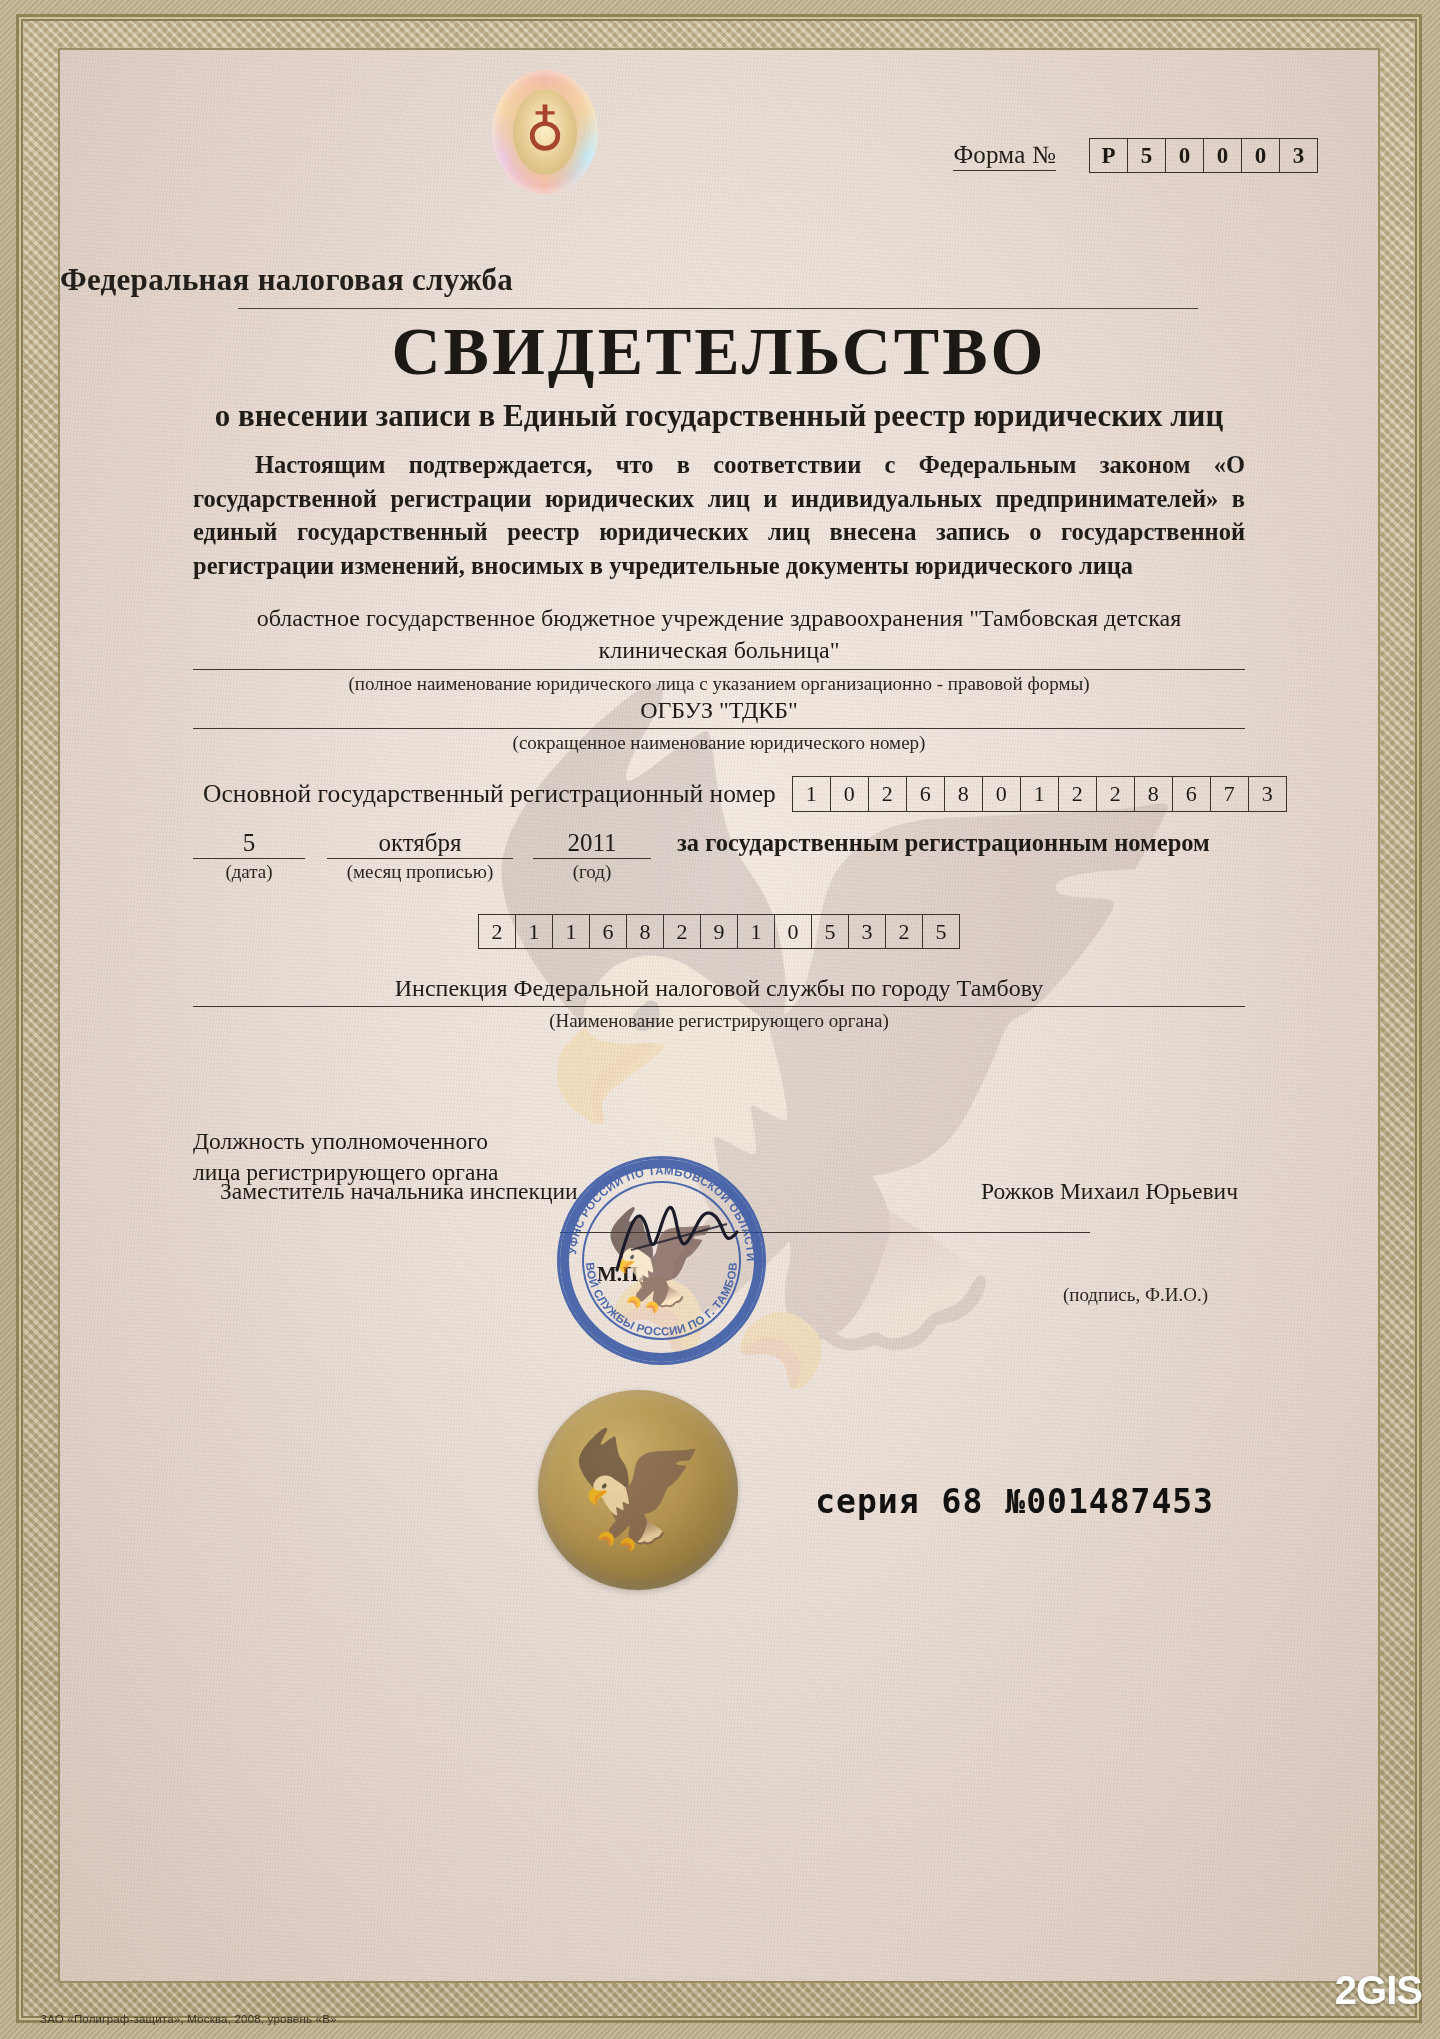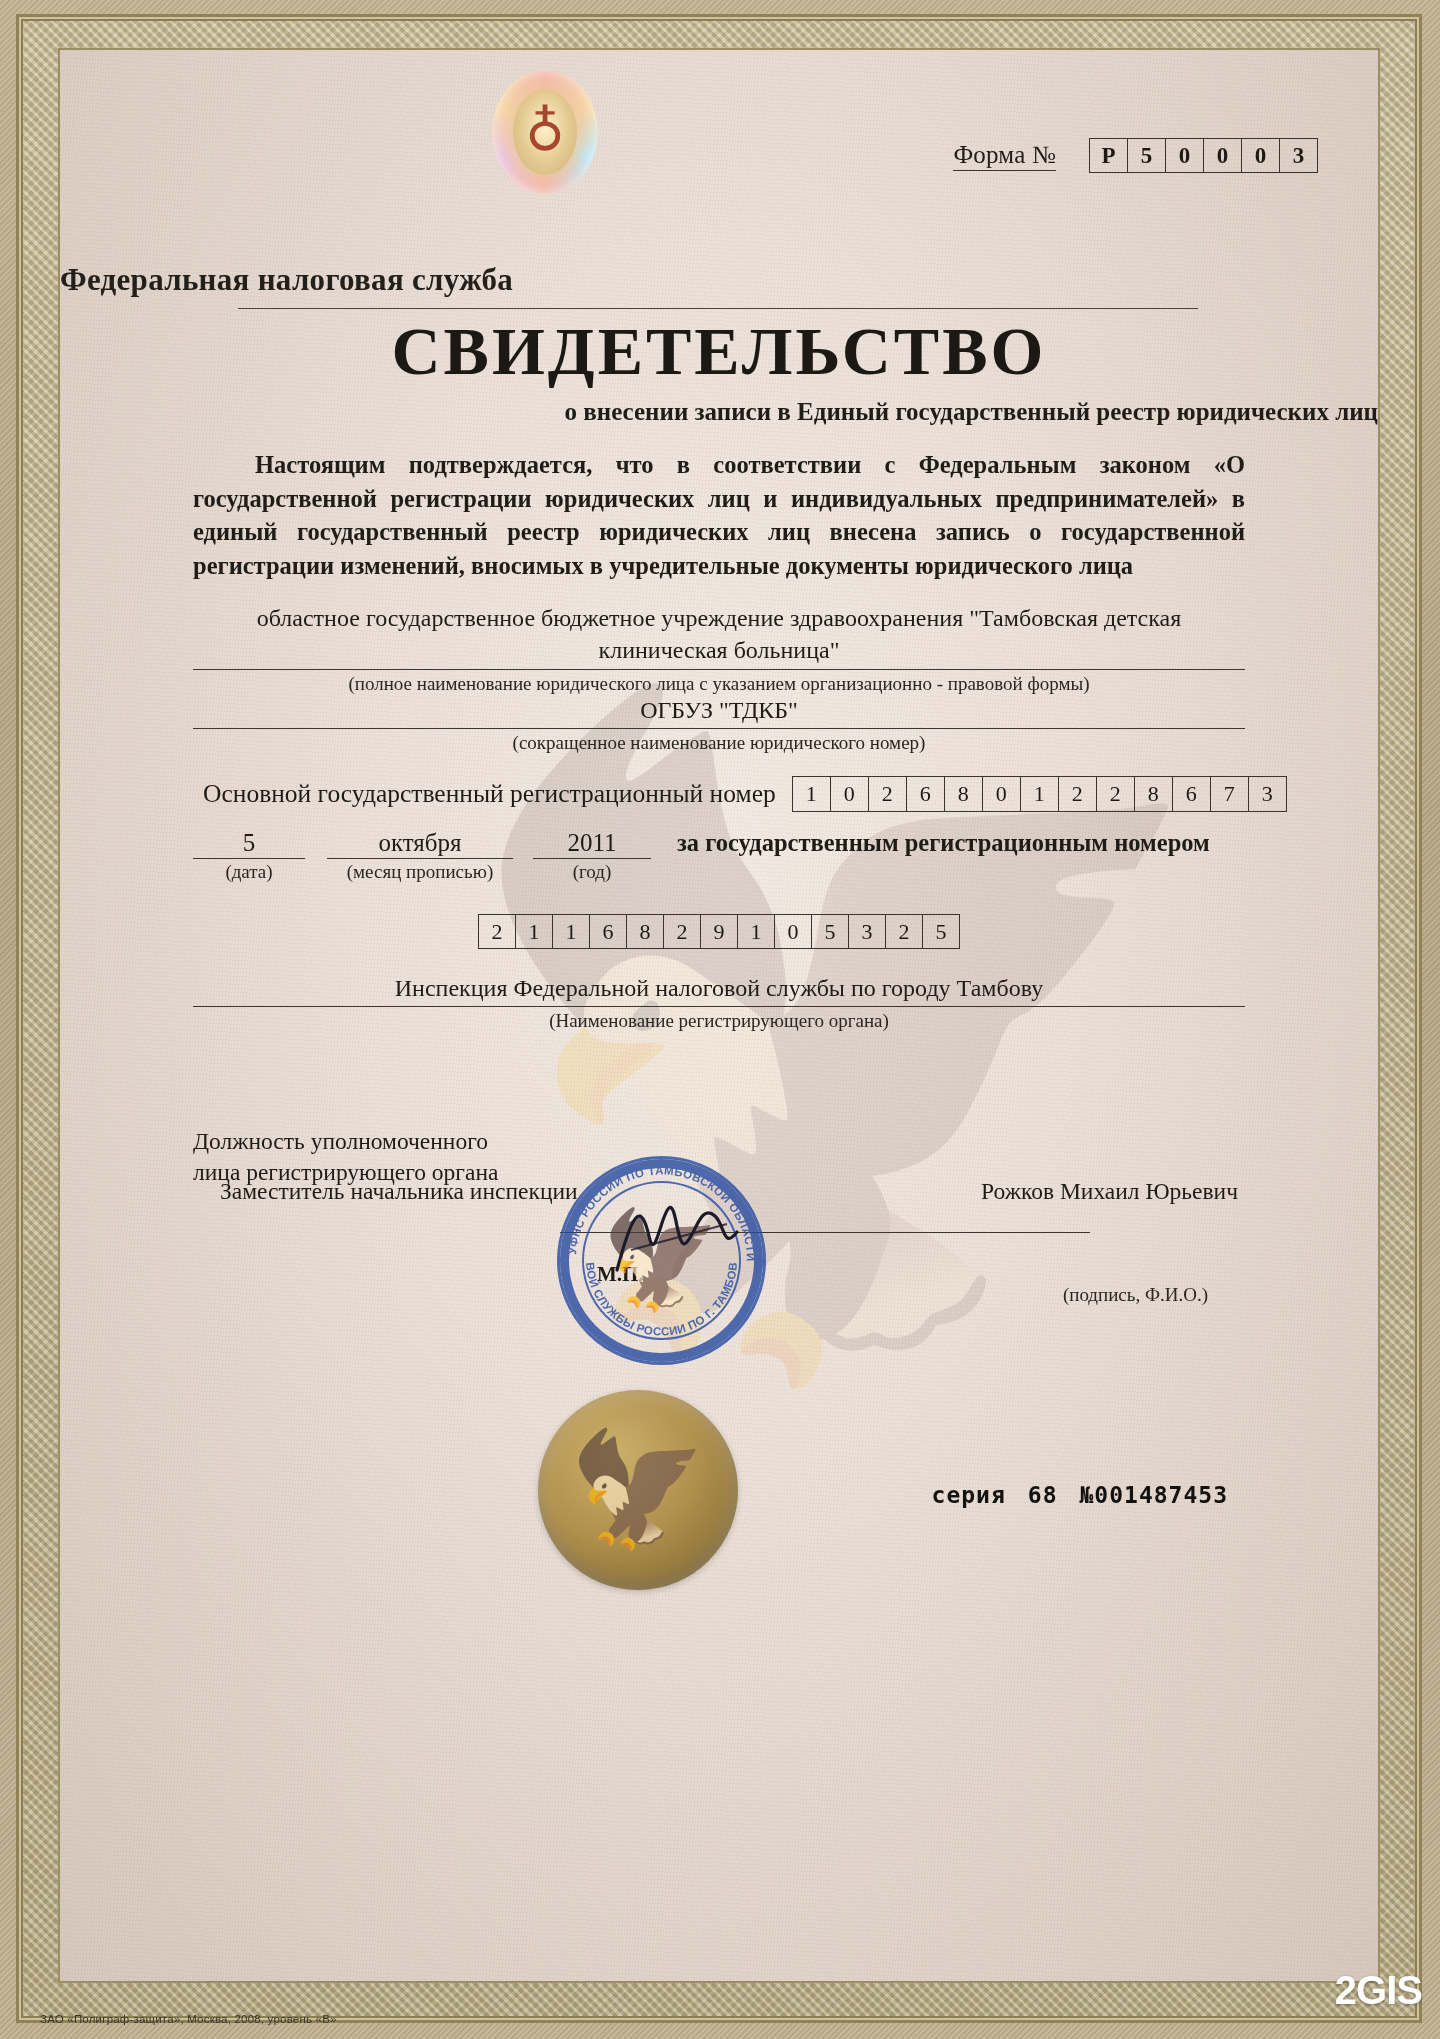--- a/index.html
+++ b/index.html
@@ -84,22 +84,22 @@
   #fts-title{
     position:absolute;left:0;right:0;top:212px;
     font-size:31px;font-weight:bold;color:#231f1b;letter-spacing:.3px;
   }
   #fts-rule{position:absolute;left:178px;right:180px;top:258px;border-top:1.6px solid #4a443c;}
   #main-title{
     position:absolute;left:0;right:0;top:262px;text-align:center;
     font-size:68px;font-weight:bold;color:#1c1915;letter-spacing:3px;
   }
   #subtitle{
-    position:absolute;left:0;right:0;top:348px;text-align:right;
-    font-size:25px;font-weight:bold;color:#201d19;
+    position:absolute;left:0;right:0;top:348px;text-align:center;
+    font-size:31px;font-weight:bold;color:#201d19;
   }
   #body-text{
     position:absolute;left:133px;right:133px;top:398px;
     font-size:24.5px;font-weight:bold;color:#201d19;
     text-align:justify;line-height:1.37;text-indent:62px;
   }
 
   
   .field{position:absolute;left:133px;right:133px;}
   .field .value{
@@ -182,23 +182,23 @@
   
   #gold-seal{
     position:absolute;left:478px;top:1340px;width:200px;height:200px;border-radius:50%;
     background:
       radial-gradient(circle at 38% 32%, #cbb06a 0%, #b1914d 45%, #8e7338 78%, #7a6230 100%);
     box-shadow:inset 0 0 22px rgba(255,255,255,.35), inset 0 -6px 16px rgba(0,0,0,.28), 0 2px 6px rgba(0,0,0,.18);
     display:flex;align-items:center;justify-content:center;
   }
   #gold-seal .glyph{font-size:112px;line-height:1;color:#7d6630;opacity:.62;}
   #series-row{
-    position:absolute;right:150px;top:1432px;
+    position:absolute;right:164px;top:1432px;
     font-family:"DejaVu Sans Mono", monospace;
-    font-size:23px;font-weight:bold;color:#141210;letter-spacing:1px;
+    font-size:33px;font-weight:bold;color:#141210;letter-spacing:1px;
   }
   #series-row .sp{display:inline-block;width:22px;}
 
   #footer-note{
     position:absolute;left:40px;bottom:14px;
     font-family:"Liberation Sans",sans-serif;
     font-size:11.5px;color:#3a342b;letter-spacing:.2px;
   }
   #watermark-2gis{
     position:absolute;right:18px;bottom:26px;

